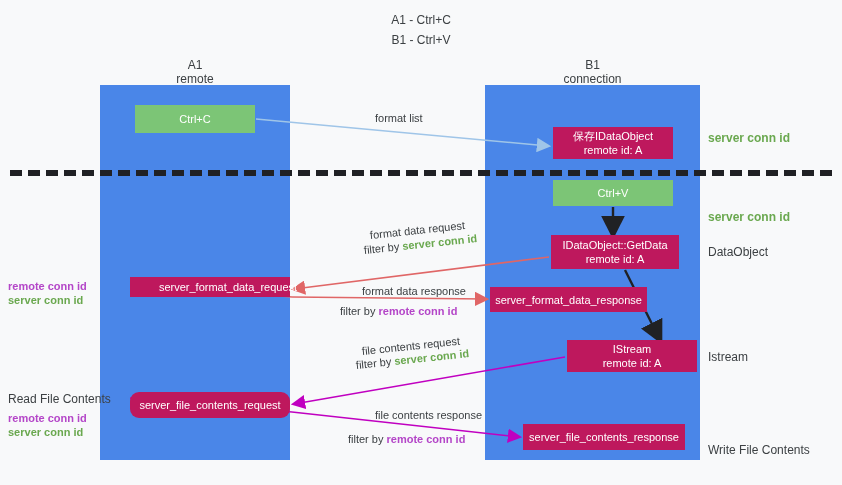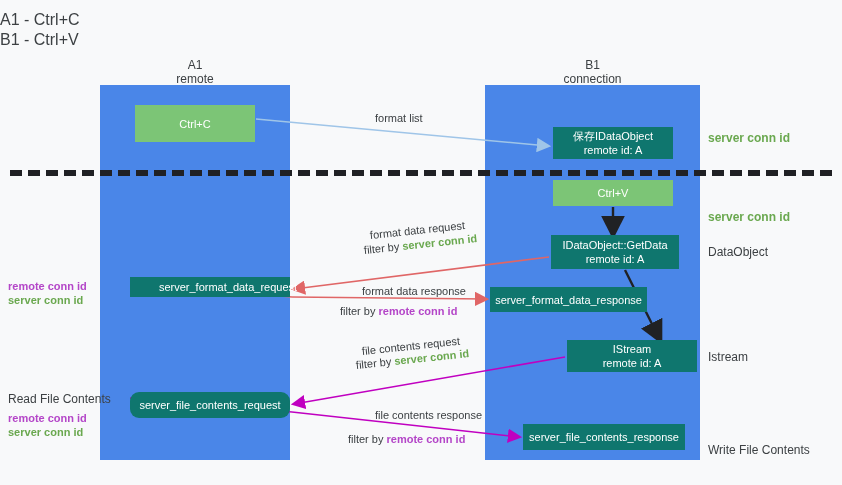--- a/index.html
+++ b/index.html
@@ -8,22 +8,22 @@
     background:#f8f9fa;
     font-family:"Liberation Sans","DejaVu Sans",sans-serif;
     position:relative;overflow:hidden;
     color:#3c4043;
   }
   #stage{position:absolute;inset:0;}
   .abs{position:absolute;}
 
   
   #title{
-    left:0;right:0;top:10px;text-align:left;
-    font-size:16px;line-height:20px;color:#3c4043;
+    left:0;right:0;top:10px;text-align:center;
+    font-size:12px;line-height:20px;color:#3c4043;
   }
 
   
   .col-head{
     text-align:center;font-size:12px;line-height:14px;color:#3c4043;
   }
   #head-a1{left:100px;top:58px;width:190px;}
   #head-b1{left:485px;top:58px;width:215px;}
 
   
@@ -39,24 +39,24 @@
 
   
   .node{
     box-sizing:border-box;
     display:flex;flex-direction:column;
     align-items:center;justify-content:center;
     color:#ffffff;font-size:11px;line-height:14px;
     text-align:center;padding:2px 4px;
   }
   .node.green{background:#7cc576;}
-  .node.orange{background:#0f766e;}
+  .node.orange{background:#be185d;}
   .node .l2{font-size:11px;}
 
-  #n-ctrlc{left:135px;top:105px;width:120px;height:37px;}
+  #n-ctrlc{left:135px;top:105px;width:120px;height:28px;}
   #n-save-ido{left:553px;top:127px;width:120px;height:32px;}
   #n-ctrlv{left:553px;top:180px;width:120px;height:26px;}
   #n-getdata{left:551px;top:235px;width:128px;height:34px;}
   #n-fmt-req{left:130px;top:277px;width:160px;height:20px;padding-left:40px;}
   #n-fmt-resp{left:490px;top:287px;width:157px;height:25px;}
   #n-istream{left:567px;top:340px;width:130px;height:32px;}
   #n-file-req{left:130px;top:392px;width:160px;height:26px;border-radius:9px;}
   #n-file-resp{left:523px;top:424px;width:162px;height:26px;}
 
   

